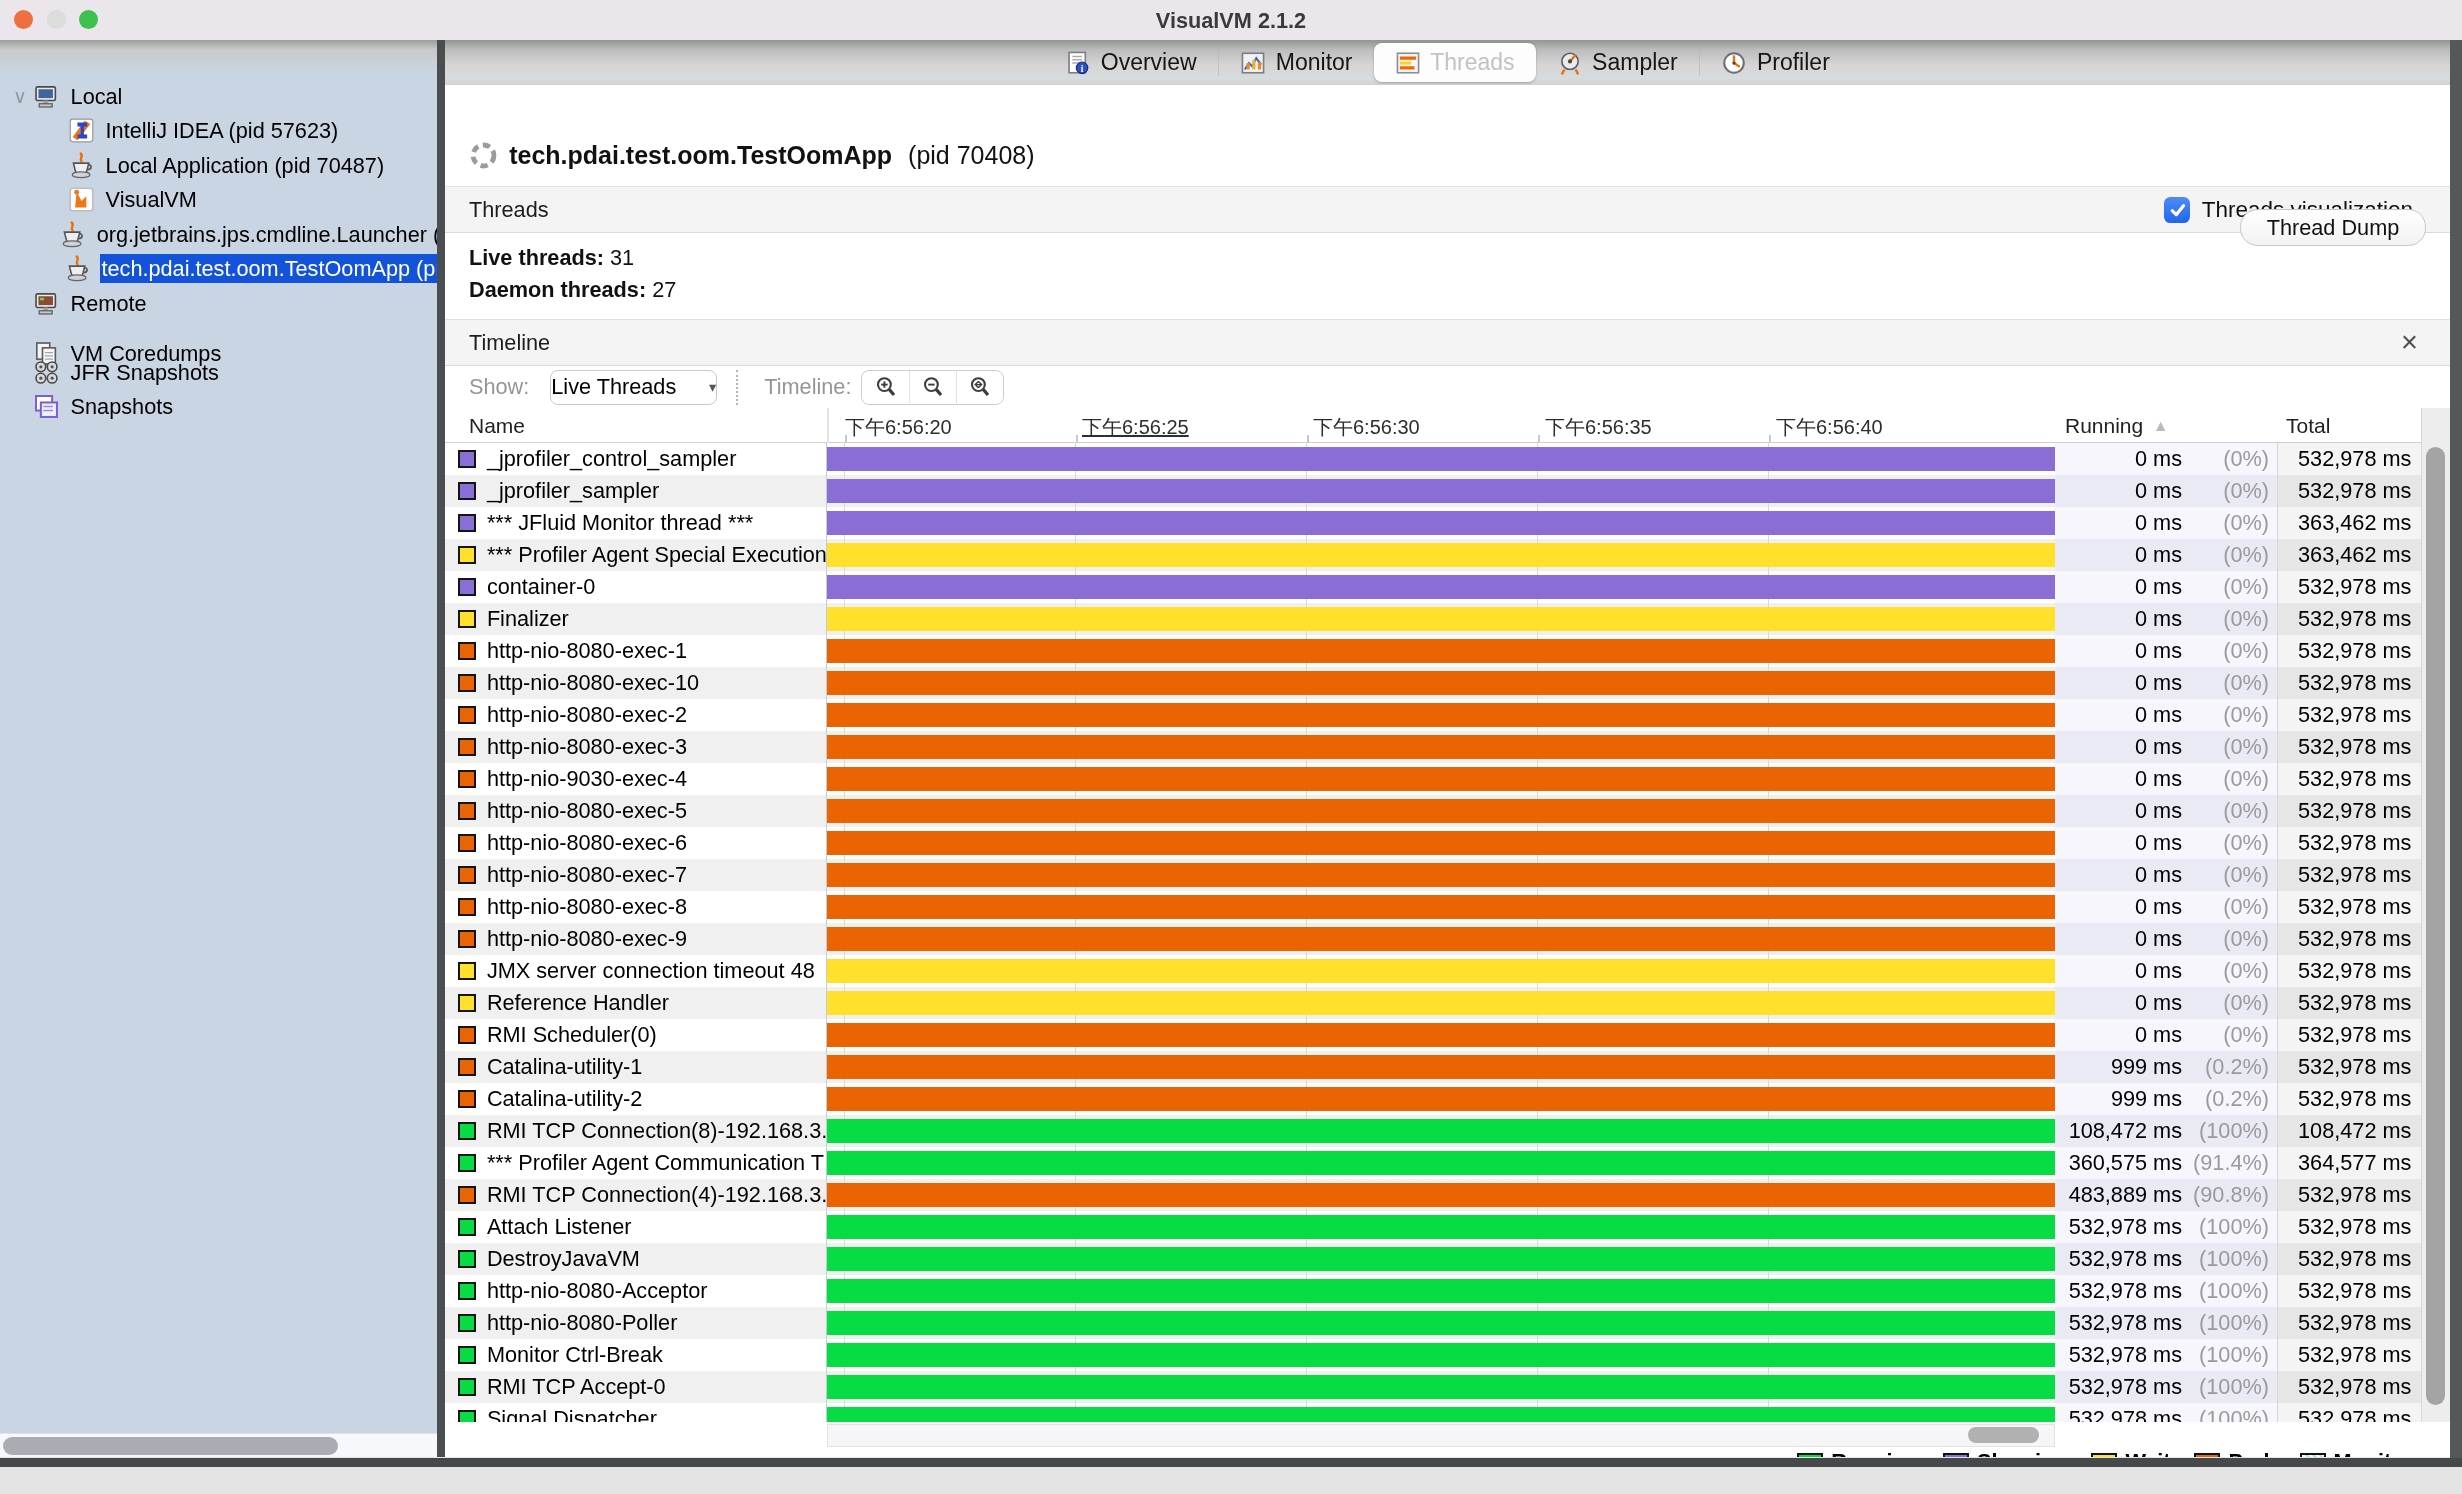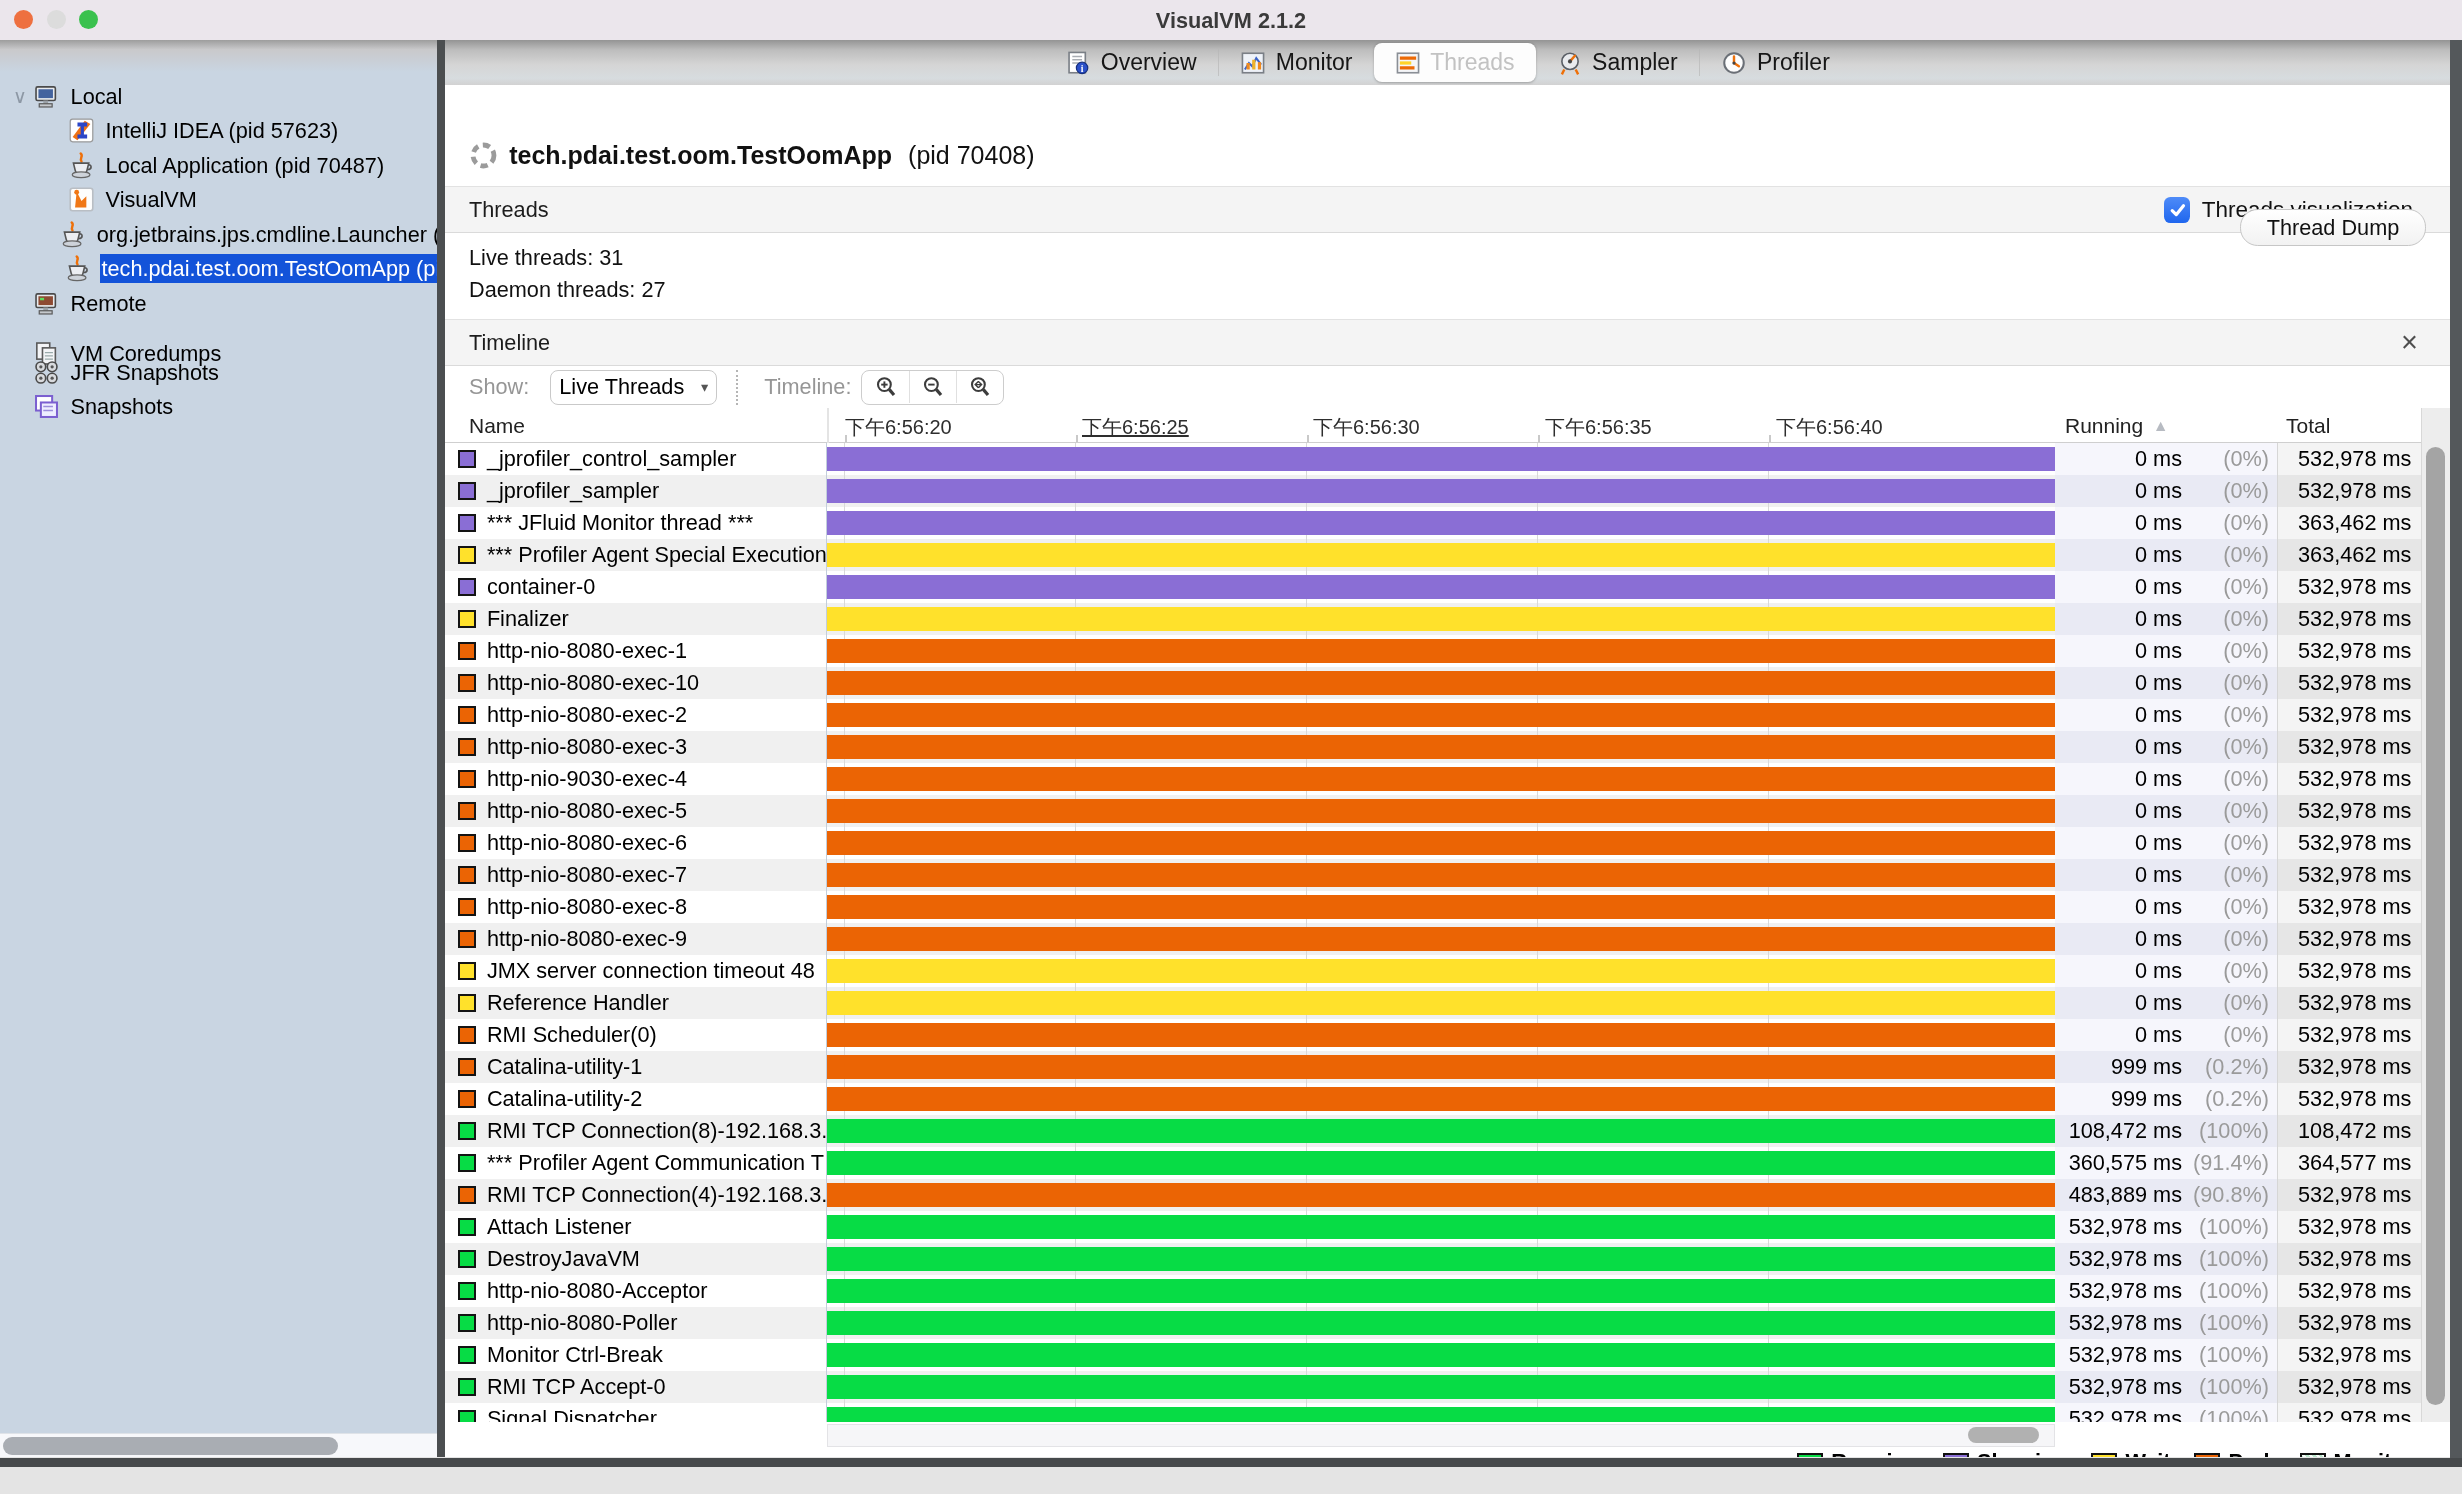--- a/index.html
+++ b/index.html
@@ -57,30 +57,30 @@
   .bar-timeline { top:279px; }
   .section-title { font-size:21.7px; color:#1c1c1c; margin-left:24px; }
   .viz-box { margin-left:auto; margin-right:37px; display:flex; align-items:center; gap:11.2px; }
   .checkbox { width:26px; height:26px; border-radius:6.4px; background:linear-gradient(180deg,#4e8bf8,#1f66ee); display:flex; align-items:center; justify-content:center; }
   .checkbox svg { width:17.7px; height:17.7px; }
   .viz-label { font-size:22.5px; color:#111; }
   .close-x { margin-left:auto; margin-right:32px; font-size:29px; color:#4e4e4e; line-height:1; }
 
   
   .info { position:absolute; left:24px; top:202px; font-size:21.7px; color:#111; line-height:32px; }
-  .info b { font-weight:normal; }
+  .info b { font-weight:bold; }
   .dump-btn { position:absolute; left:1795px; top:169px; width:186px; height:37px; border:1.6px solid #c6c6c6; border-radius:17.7px;
     background:linear-gradient(180deg,#ffffff,#f2f2f2); font-size:21.7px; color:#111; display:flex; align-items:center; justify-content:center; }
 
   
   .toolbar { position:absolute; left:0; top:326px; width:2005px; height:42px; background:#fff; display:flex; align-items:center; }
   .tb-label { font-size:21.7px; color:#969696; }
   .lbl-show { margin-left:24px; }
   .dropdown { margin-left:21px; width:167px; height:35px; border:1.6px solid #c9c9c9; border-radius:8px; background:#fff;
-    display:flex; align-items:center; padding:0 8px; gap:8px; }
+    display:flex; align-items:center; padding:0 0; gap:8px; }
   .dd-value { font-size:21.7px; color:#000; flex:1; white-space:nowrap; }
   .dd-caret { font-size:14.4px; color:#555; }
   .tb-sep { margin-left:19px; height:35px; border-left:2.4px dotted #b5b5b5; }
   .lbl-timeline { margin-left:26px; }
   .zoom-group { margin-left:9.6px; height:35px; border:1.6px solid #cdcdcd; border-radius:8px; background:#fff; display:flex; align-items:center; }
   .zoom-btn { width:47px; height:32px; display:flex; align-items:center; justify-content:center; }
   .zoom-btn + .zoom-btn { border-left:1.6px solid #e0e0e0; }
   .zoom-btn svg { width:24px; height:24px; }
 
   

